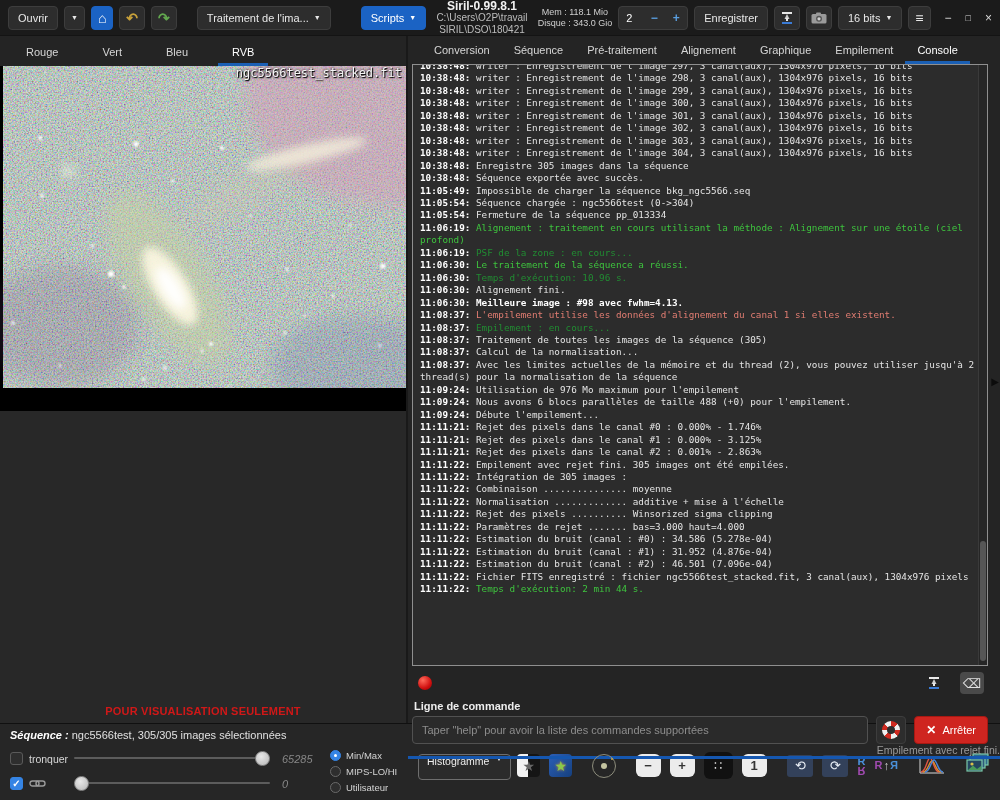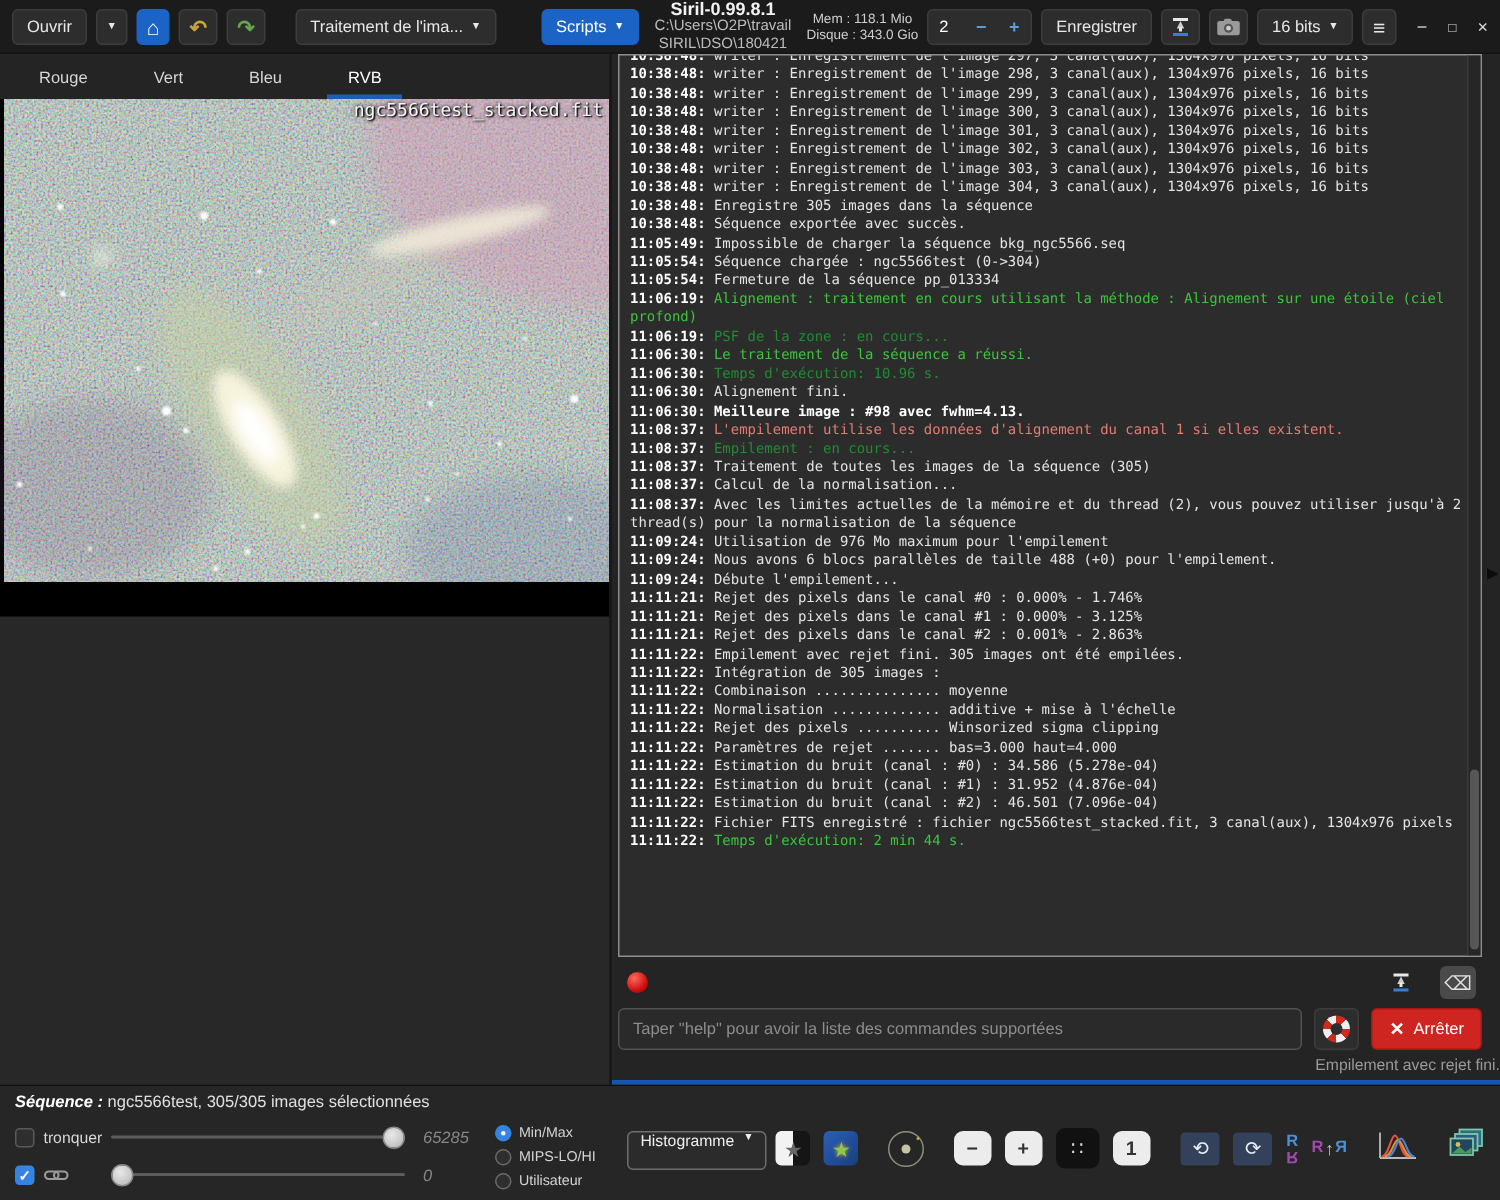--- a/index.html
+++ b/index.html
@@ -284,23 +284,35 @@
               <circle cx="13" cy="257" r="1.8"></circle>
               <circle cx="60" cy="300" r="1.3"></circle>
             <circle cx="250" cy="150" r="1.2"></circle>
               <circle cx="350" cy="160" r="1.3"></circle>
               <circle cx="305" cy="250" r="1.2"></circle>
             <circle cx="380" cy="280" r="1.4"></circle>
           </g>
         </svg>
         <div class="image-title">ngc5566test_stacked.fit</div>
       </div>
+      <div class="viewer-rest">
+        <div class="watermark">POUR VISUALISATION SEULEMENT</div>
+      </div>
     </div>
 
     <div class="right-pane">
+      <div class="tabbar">
+        <div class="tab">Conversion</div>
+        <div class="tab">Séquence</div>
+        <div class="tab">Pré-traitement</div>
+        <div class="tab">Alignement</div>
+        <div class="tab">Graphique</div>
+        <div class="tab">Empilement</div>
+        <div class="tab active">Console</div>
+      </div>
 
       <div class="console-frame">
         <div class="console-scroll">
           <div class="console-inner" id="console-log"><div class="cl"><span class="ct">10:38:48: </span><span class="cm s-n">writer : Enregistrement de l'image 297, 3 canal(aux), 1304x976 pixels, 16 bits</span></div><div class="cl"><span class="ct">10:38:48: </span><span class="cm s-n">writer : Enregistrement de l'image 298, 3 canal(aux), 1304x976 pixels, 16 bits</span></div><div class="cl"><span class="ct">10:38:48: </span><span class="cm s-n">writer : Enregistrement de l'image 299, 3 canal(aux), 1304x976 pixels, 16 bits</span></div><div class="cl"><span class="ct">10:38:48: </span><span class="cm s-n">writer : Enregistrement de l'image 300, 3 canal(aux), 1304x976 pixels, 16 bits</span></div><div class="cl"><span class="ct">10:38:48: </span><span class="cm s-n">writer : Enregistrement de l'image 301, 3 canal(aux), 1304x976 pixels, 16 bits</span></div><div class="cl"><span class="ct">10:38:48: </span><span class="cm s-n">writer : Enregistrement de l'image 302, 3 canal(aux), 1304x976 pixels, 16 bits</span></div><div class="cl"><span class="ct">10:38:48: </span><span class="cm s-n">writer : Enregistrement de l'image 303, 3 canal(aux), 1304x976 pixels, 16 bits</span></div><div class="cl"><span class="ct">10:38:48: </span><span class="cm s-n">writer : Enregistrement de l'image 304, 3 canal(aux), 1304x976 pixels, 16 bits</span></div><div class="cl"><span class="ct">10:38:48: </span><span class="cm s-n">Enregistre 305 images dans la séquence</span></div><div class="cl"><span class="ct">10:38:48: </span><span class="cm s-n">Séquence exportée avec succès.</span></div><div class="cl"><span class="ct">11:05:49: </span><span class="cm s-n">Impossible de charger la séquence bkg_ngc5566.seq</span></div><div class="cl"><span class="ct">11:05:54: </span><span class="cm s-n">Séquence chargée : ngc5566test (0-&gt;304)</span></div><div class="cl"><span class="ct">11:05:54: </span><span class="cm s-n">Fermeture de la séquence pp_013334</span></div><div class="cl"><span class="ct">11:06:19: </span><span class="cm s-g">Alignement : traitement en cours utilisant la méthode : Alignement sur une étoile (ciel profond)</span></div><div class="cl"><span class="ct">11:06:19: </span><span class="cm s-G">PSF de la zone : en cours...</span></div><div class="cl"><span class="ct">11:06:30: </span><span class="cm s-g">Le traitement de la séquence a réussi.</span></div><div class="cl"><span class="ct">11:06:30: </span><span class="cm s-G">Temps d'exécution: 10.96 s.</span></div><div class="cl"><span class="ct">11:06:30: </span><span class="cm s-n">Alignement fini.</span></div><div class="cl"><span class="ct">11:06:30: </span><span class="cm s-b">Meilleure image : #98 avec fwhm=4.13.</span></div><div class="cl"><span class="ct">11:08:37: </span><span class="cm s-r">L'empilement utilise les données d'alignement du canal 1 si elles existent.</span></div><div class="cl"><span class="ct">11:08:37: </span><span class="cm s-G">Empilement : en cours...</span></div><div class="cl"><span class="ct">11:08:37: </span><span class="cm s-n">Traitement de toutes les images de la séquence (305)</span></div><div class="cl"><span class="ct">11:08:37: </span><span class="cm s-n">Calcul de la normalisation...</span></div><div class="cl"><span class="ct">11:08:37: </span><span class="cm s-n">Avec les limites actuelles de la mémoire et du thread (2), vous pouvez utiliser jusqu'à 2 thread(s) pour la normalisation de la séquence</span></div><div class="cl"><span class="ct">11:09:24: </span><span class="cm s-n">Utilisation de 976 Mo maximum pour l'empilement</span></div><div class="cl"><span class="ct">11:09:24: </span><span class="cm s-n">Nous avons 6 blocs parallèles de taille 488 (+0) pour l'empilement.</span></div><div class="cl"><span class="ct">11:09:24: </span><span class="cm s-n">Débute l'empilement...</span></div><div class="cl"><span class="ct">11:11:21: </span><span class="cm s-n">Rejet des pixels dans le canal #0 : 0.000% - 1.746%</span></div><div class="cl"><span class="ct">11:11:21: </span><span class="cm s-n">Rejet des pixels dans le canal #1 : 0.000% - 3.125%</span></div><div class="cl"><span class="ct">11:11:21: </span><span class="cm s-n">Rejet des pixels dans le canal #2 : 0.001% - 2.863%</span></div><div class="cl"><span class="ct">11:11:22: </span><span class="cm s-n">Empilement avec rejet fini. 305 images ont été empilées.</span></div><div class="cl"><span class="ct">11:11:22: </span><span class="cm s-n">Intégration de 305 images :</span></div><div class="cl"><span class="ct">11:11:22: </span><span class="cm s-n">Combinaison ............... moyenne</span></div><div class="cl"><span class="ct">11:11:22: </span><span class="cm s-n">Normalisation ............. additive + mise à l'échelle</span></div><div class="cl"><span class="ct">11:11:22: </span><span class="cm s-n">Rejet des pixels .......... Winsorized sigma clipping</span></div><div class="cl"><span class="ct">11:11:22: </span><span class="cm s-n">Paramètres de rejet ....... bas=3.000 haut=4.000</span></div><div class="cl"><span class="ct">11:11:22: </span><span class="cm s-n">Estimation du bruit (canal : #0) : 34.586 (5.278e-04)</span></div><div class="cl"><span class="ct">11:11:22: </span><span class="cm s-n">Estimation du bruit (canal : #1) : 31.952 (4.876e-04)</span></div><div class="cl"><span class="ct">11:11:22: </span><span class="cm s-n">Estimation du bruit (canal : #2) : 46.501 (7.096e-04)</span></div><div class="cl"><span class="ct">11:11:22: </span><span class="cm s-n">Fichier FITS enregistré : fichier ngc5566test_stacked.fit, 3 canal(aux), 1304x976 pixels</span></div><div class="cl"><span class="ct">11:11:22: </span><span class="cm s-g">Temps d'exécution: 2 min 44 s.</span></div></div>
         </div>
         <div class="csb">
             <div class="csb-thumb"></div>
           </div>
       </div>
 
@@ -315,20 +327,21 @@
                 <rect x="6" y="7" width="2" height="3" fill="#e8e8e8"></rect>
                 <rect x="2" y="11" width="10" height="2" fill="#3b7bd4"></rect>
               </svg>
           </span>
         </span>
         <span class="mini-tile grey">
             <span>⌫</span>
           </span>
       </div>
 
+      <div class="cmd-label">Ligne de commande</div>
       <div class="cmd-row">
         <input class="cmd-input" placeholder="Taper &quot;help&quot; pour avoir la liste des commandes supportées" style="">
         <div class="help-btn">
             <span class="lifebuoy"></span>
           </div>
         <div class="stop-btn">
           <span class="stop-x">✕</span>
           <span>Arrêter</span>
         </div>
       </div>

